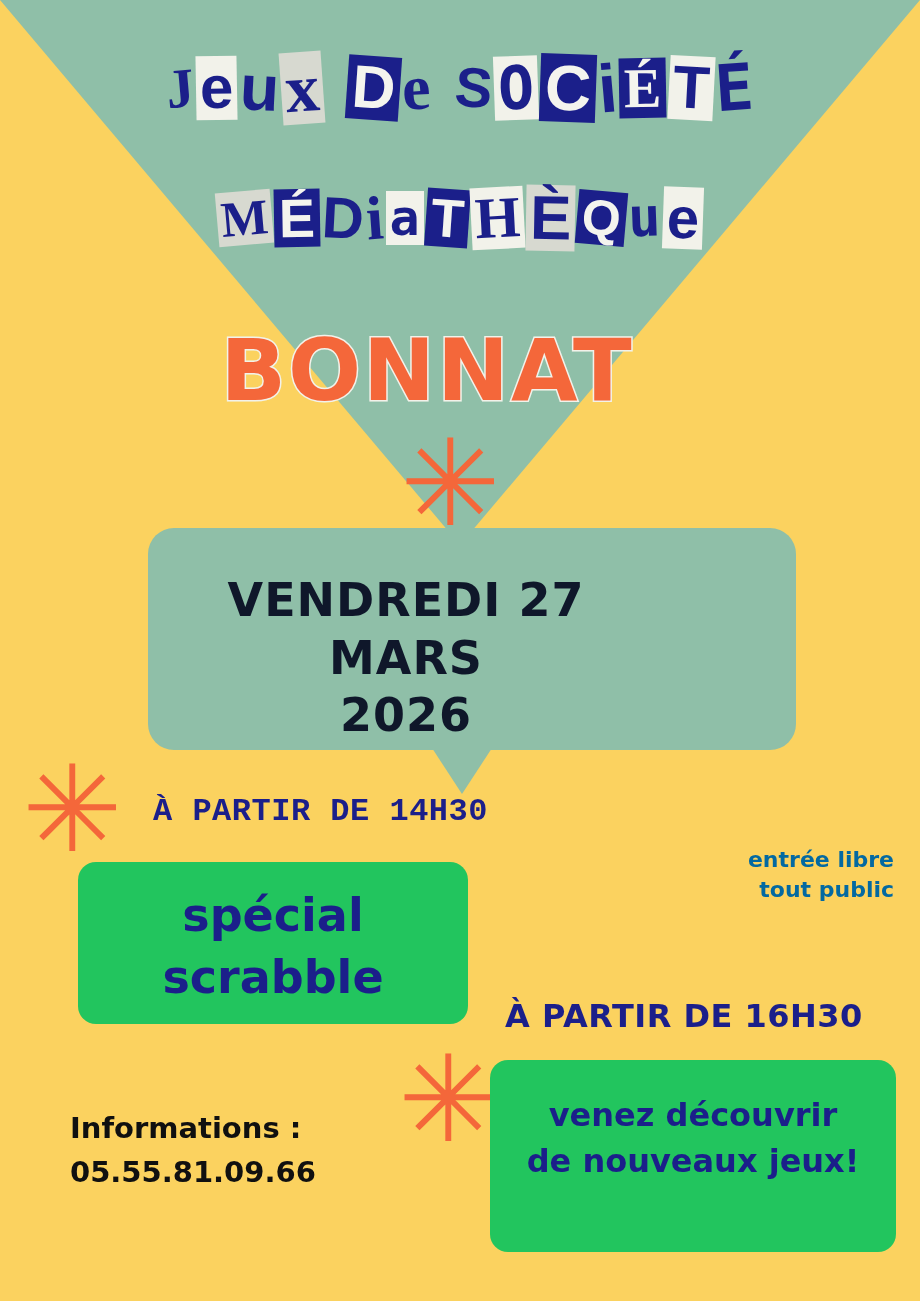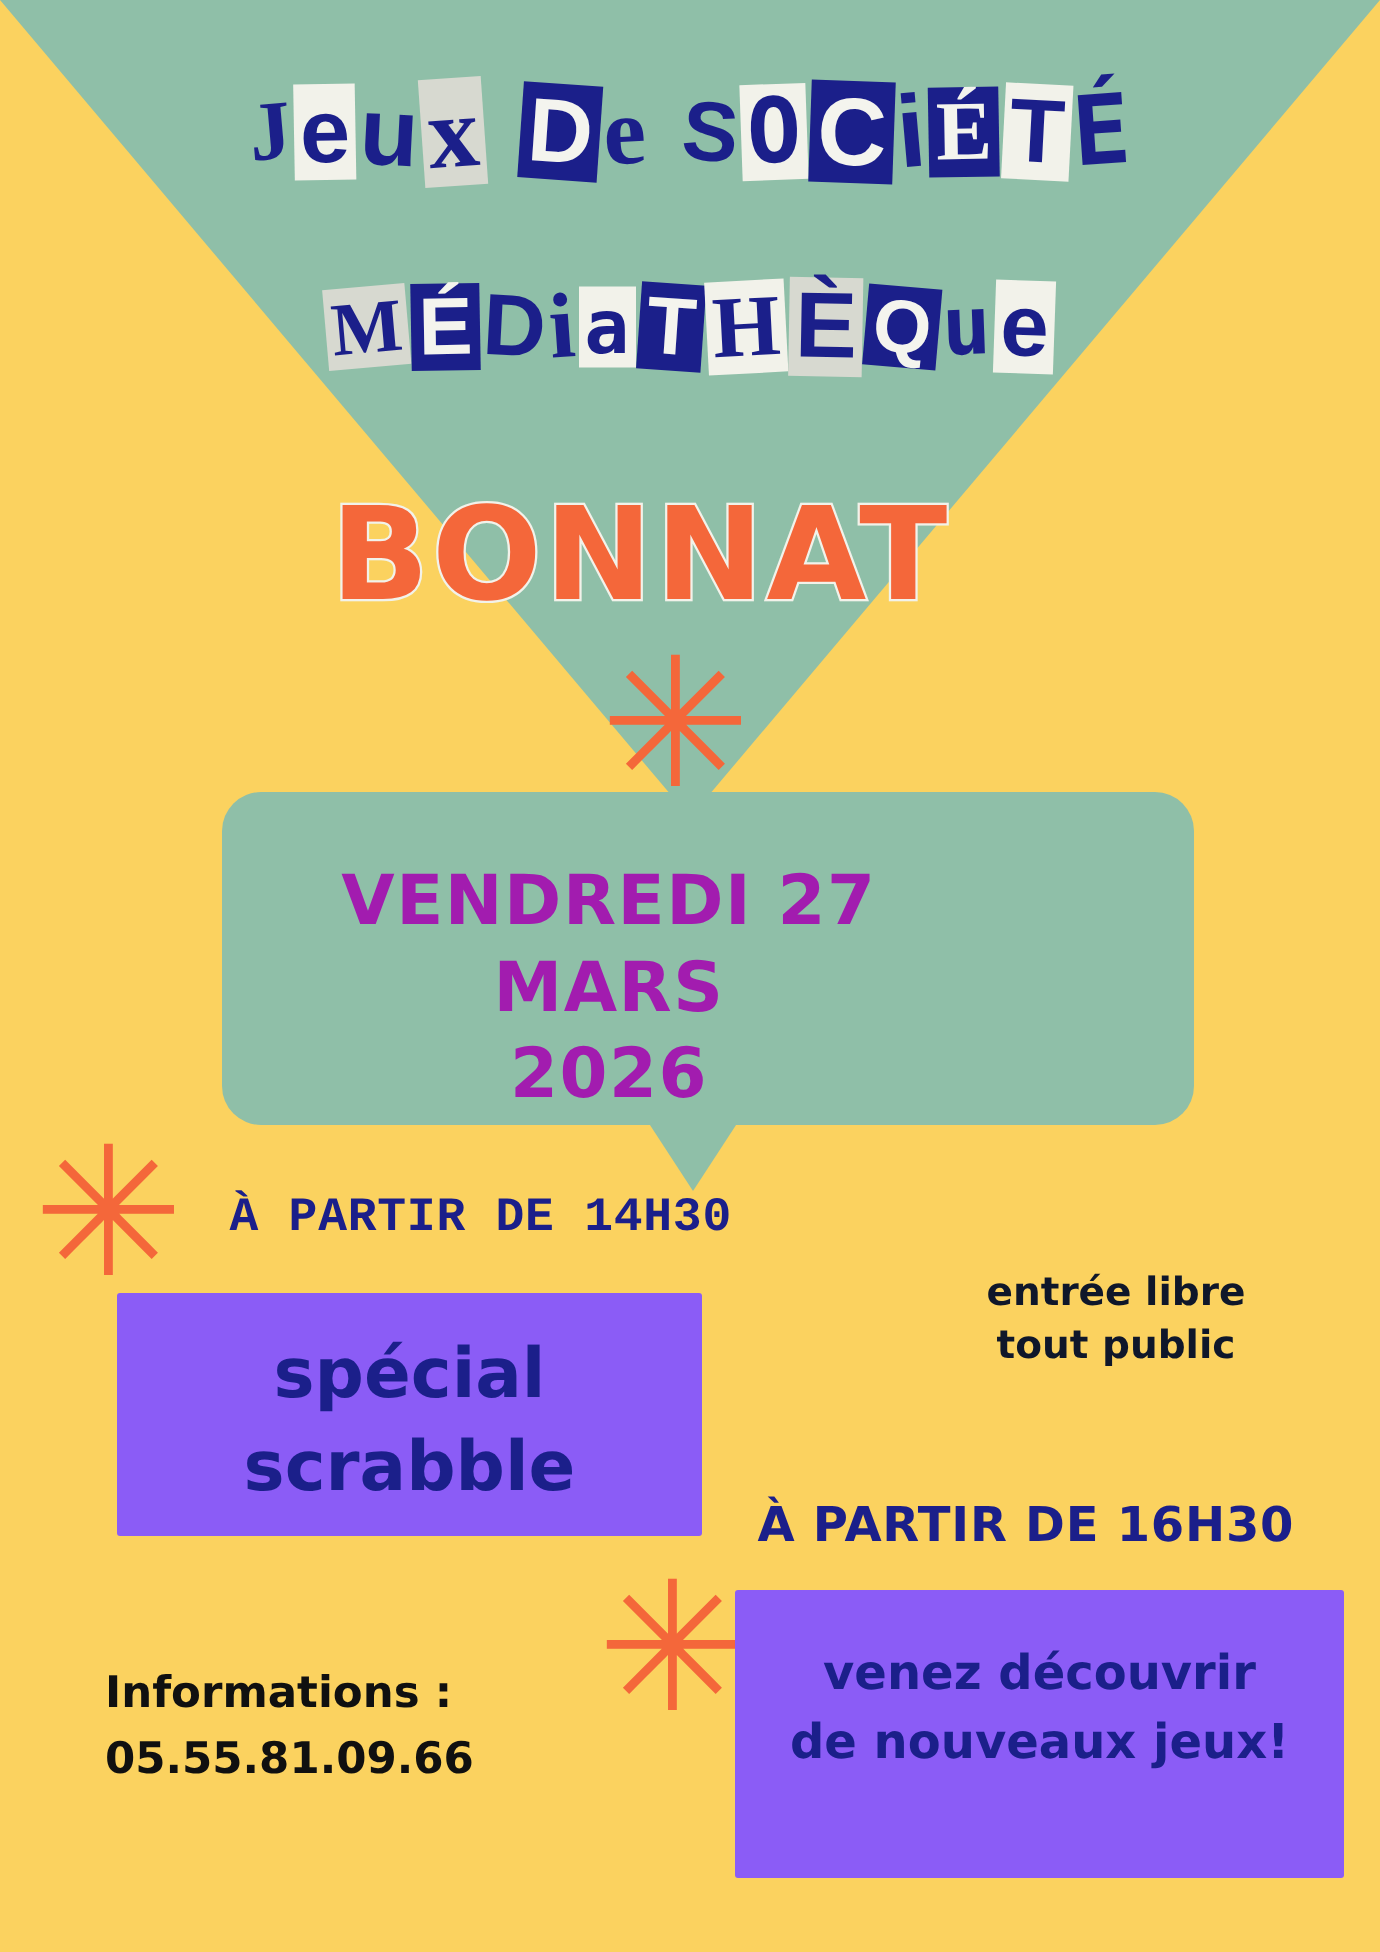--- a/index.html
+++ b/index.html
@@ -110,21 +110,21 @@
     border-left: 30px solid transparent;
     border-right: 30px solid transparent;
     border-top: 46px solid #8FBFA8;
   }
   .bubble-text {
     position: absolute;
     top: 572px;
     left: 148px;
     width: 516px;
     text-align: center;
-    color: #a21caf;
+    color: #0f172a;
     font-size: 46px;
     font-weight: bold;
     line-height: 1.25;
     letter-spacing: 1px;
     font-family: "DejaVu Sans", sans-serif;
   }
 
   
   .time-1 {
     position: absolute;
@@ -144,22 +144,22 @@
     color: #1B1F8A;
     font-size: 32px;
     font-weight: bold;
     letter-spacing: 0.5px;
     font-family: "DejaVu Sans", sans-serif;
   }
 
   
   .card {
     position: absolute;
-    background: #8b5cf6;
-    border-radius: 2px;
+    background: #22c55e;
+    border-radius: 18px;
     color: #1B1F8A;
     font-weight: bold;
     text-align: center;
     font-family: "DejaVu Sans", sans-serif;
   }
   .card-scrabble {
     top: 862px;
     left: 78px;
     width: 390px;
     height: 162px;
@@ -178,23 +178,23 @@
     padding-top: 32px;
     box-sizing: border-box;
   }
 
   
   .free-entry {
     position: absolute;
     top: 845px;
     left: 594px;
     width: 300px;
-    text-align: center;
-    color: #0f172a;
-    font-size: 26px;
+    text-align: right;
+    color: #0369a1;
+    font-size: 22px;
     font-weight: bold;
     line-height: 1.35;
     font-family: "DejaVu Sans", sans-serif;
   }
 
   
   .info {
     position: absolute;
     top: 1085px;
     left: 70px;

